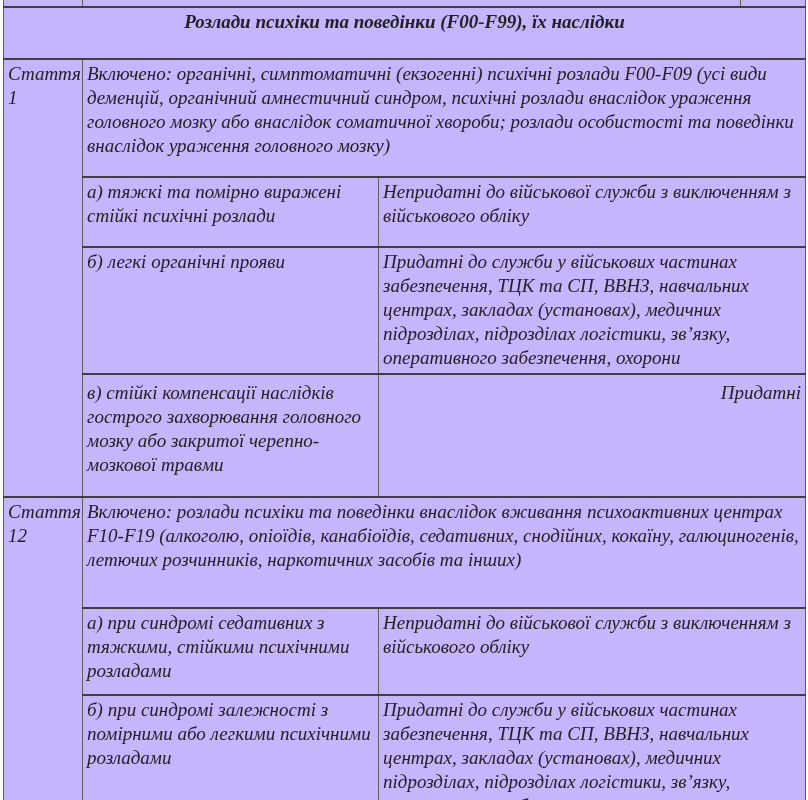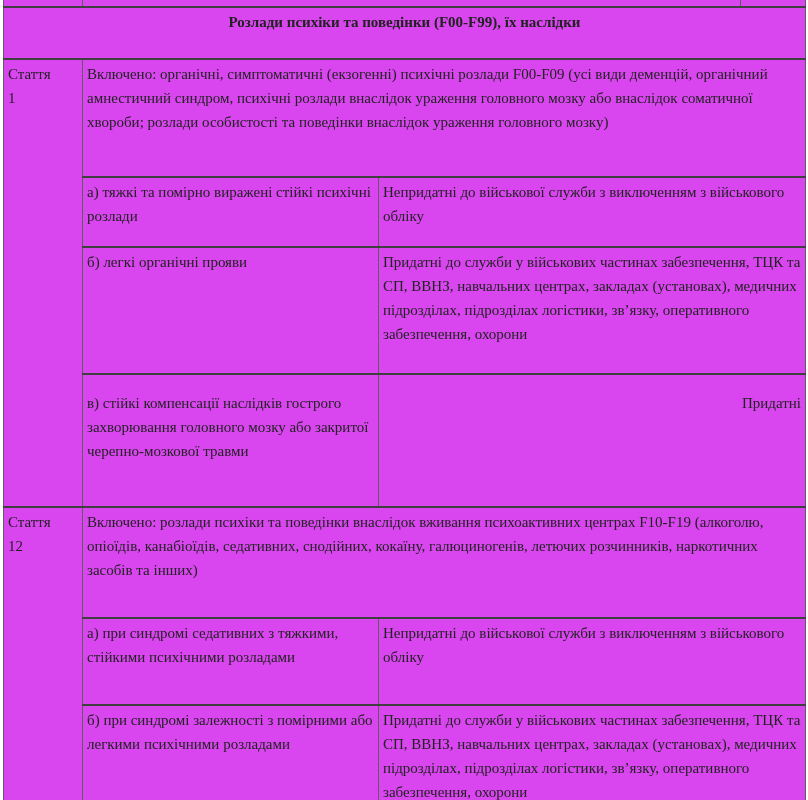--- a/index.html
+++ b/index.html
@@ -21,25 +21,26 @@
     table-layout: fixed;
     width: 802px;
     margin-left: 3px;
     background: #faf9e1;
   }
   table.grid td {
     border: 1px solid #5e5e5e;
     border-top: 2px solid #3f3f3f;
     border-bottom: 2px solid #3f3f3f;
     vertical-align: top;
-    font-size: 15px;
+    font-size: 19px;
     line-height: 24px;
     padding: 2px 4px 2px 4px;
     overflow: hidden;
-    background: #d946ef;
+    background: #c4b5fd;
+    font-style: italic;
   }
   tr.sliver-top td { border-top: none; height: 6px; padding: 0; }
   td.section-header {
     vertical-align: middle;
     text-align: center;
     font-weight: bold;
     font-size: 20px;
     height: 46px;
   }
   td.article-cell {
@@ -47,21 +48,21 @@
     padding-top: 4px;
   }
   td.included-cell { padding-left: 5px; }
   td.condition-cell { padding-left: 5px; }
   td.decision-cell { padding-left: 5px; }
   td.center-text { text-align: right; }
   tr.r14-inc td { height: 112px; }
   tr.r14-a td { height: 64px; margin-top: 22px; }
   tr.r14-b td { height: 121px; }
   tr.r14-v td { height: 113px; }
-  tr.r14-v td.condition-cell, tr.r14-v td.decision-cell { padding-top: 16px; }
+  tr.r14-v td.condition-cell, tr.r14-v td.decision-cell { padding-top: 6px; }
   tr.r15-inc td { height: 105px; }
   tr.r15-a td { height: 81px; }
   tr.r15-b td { height: 127px; }
 </style>
 </head>
 <body>
 
 <div class="viewport">
   <table class="grid">
     <colgroup>

